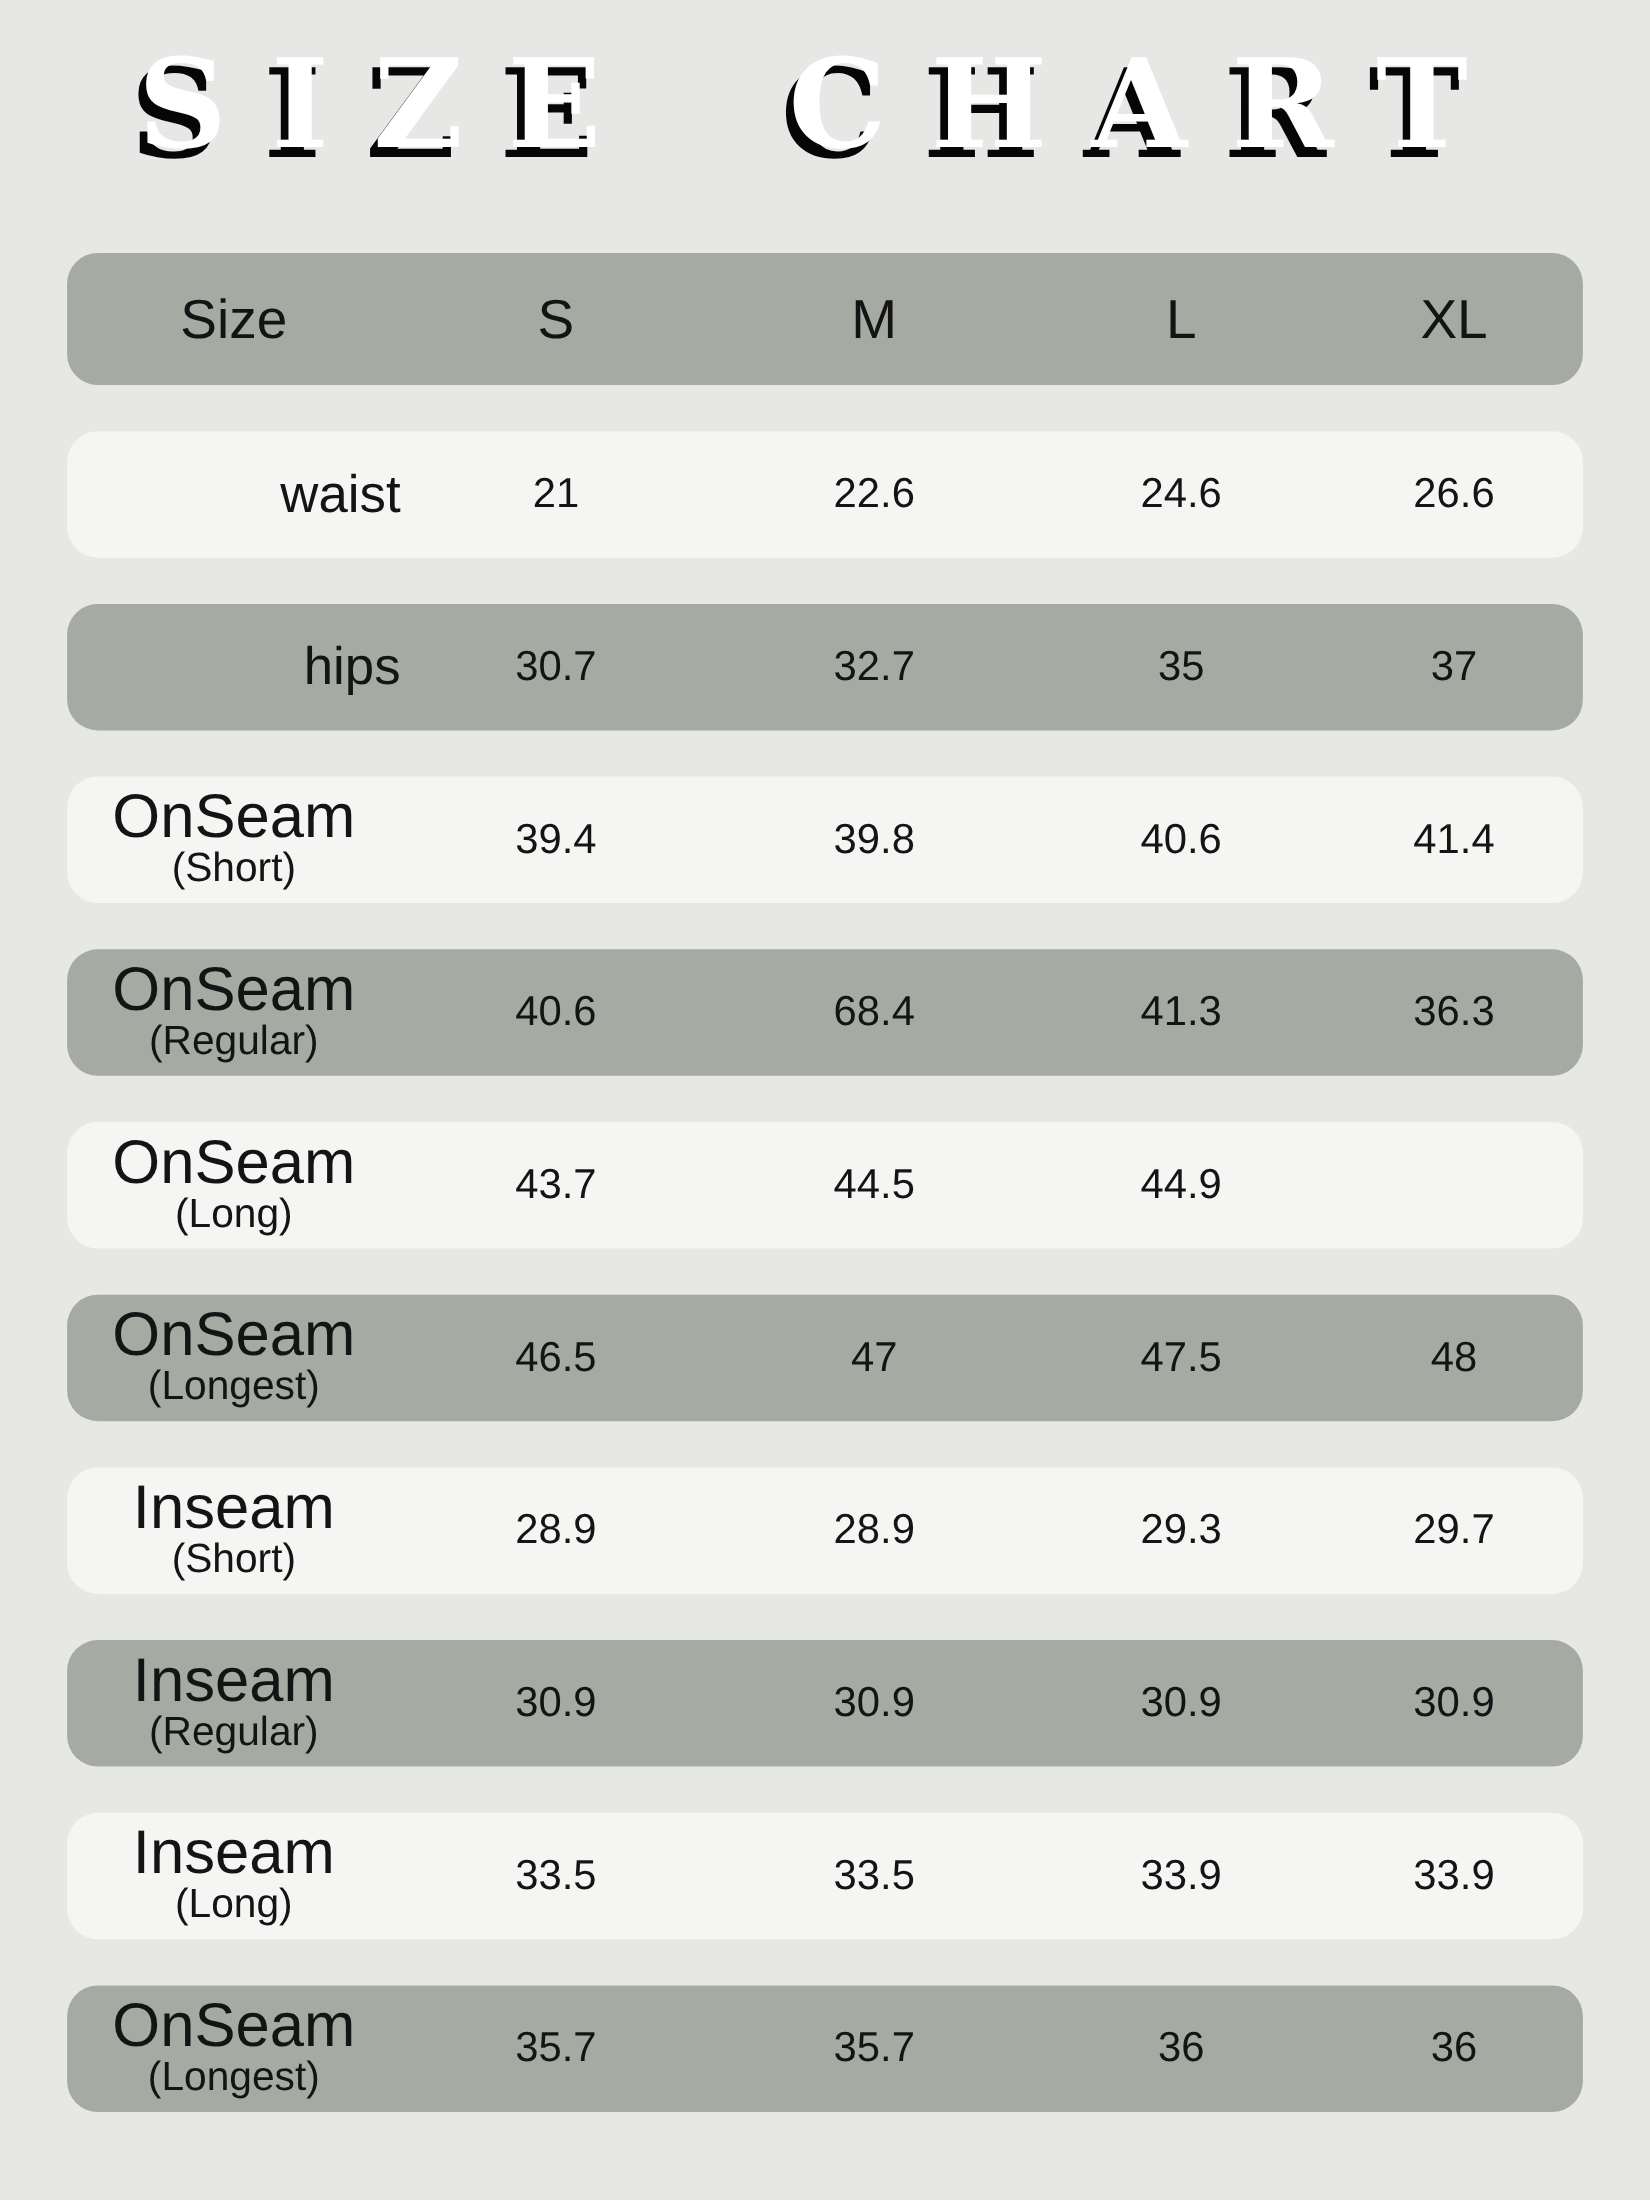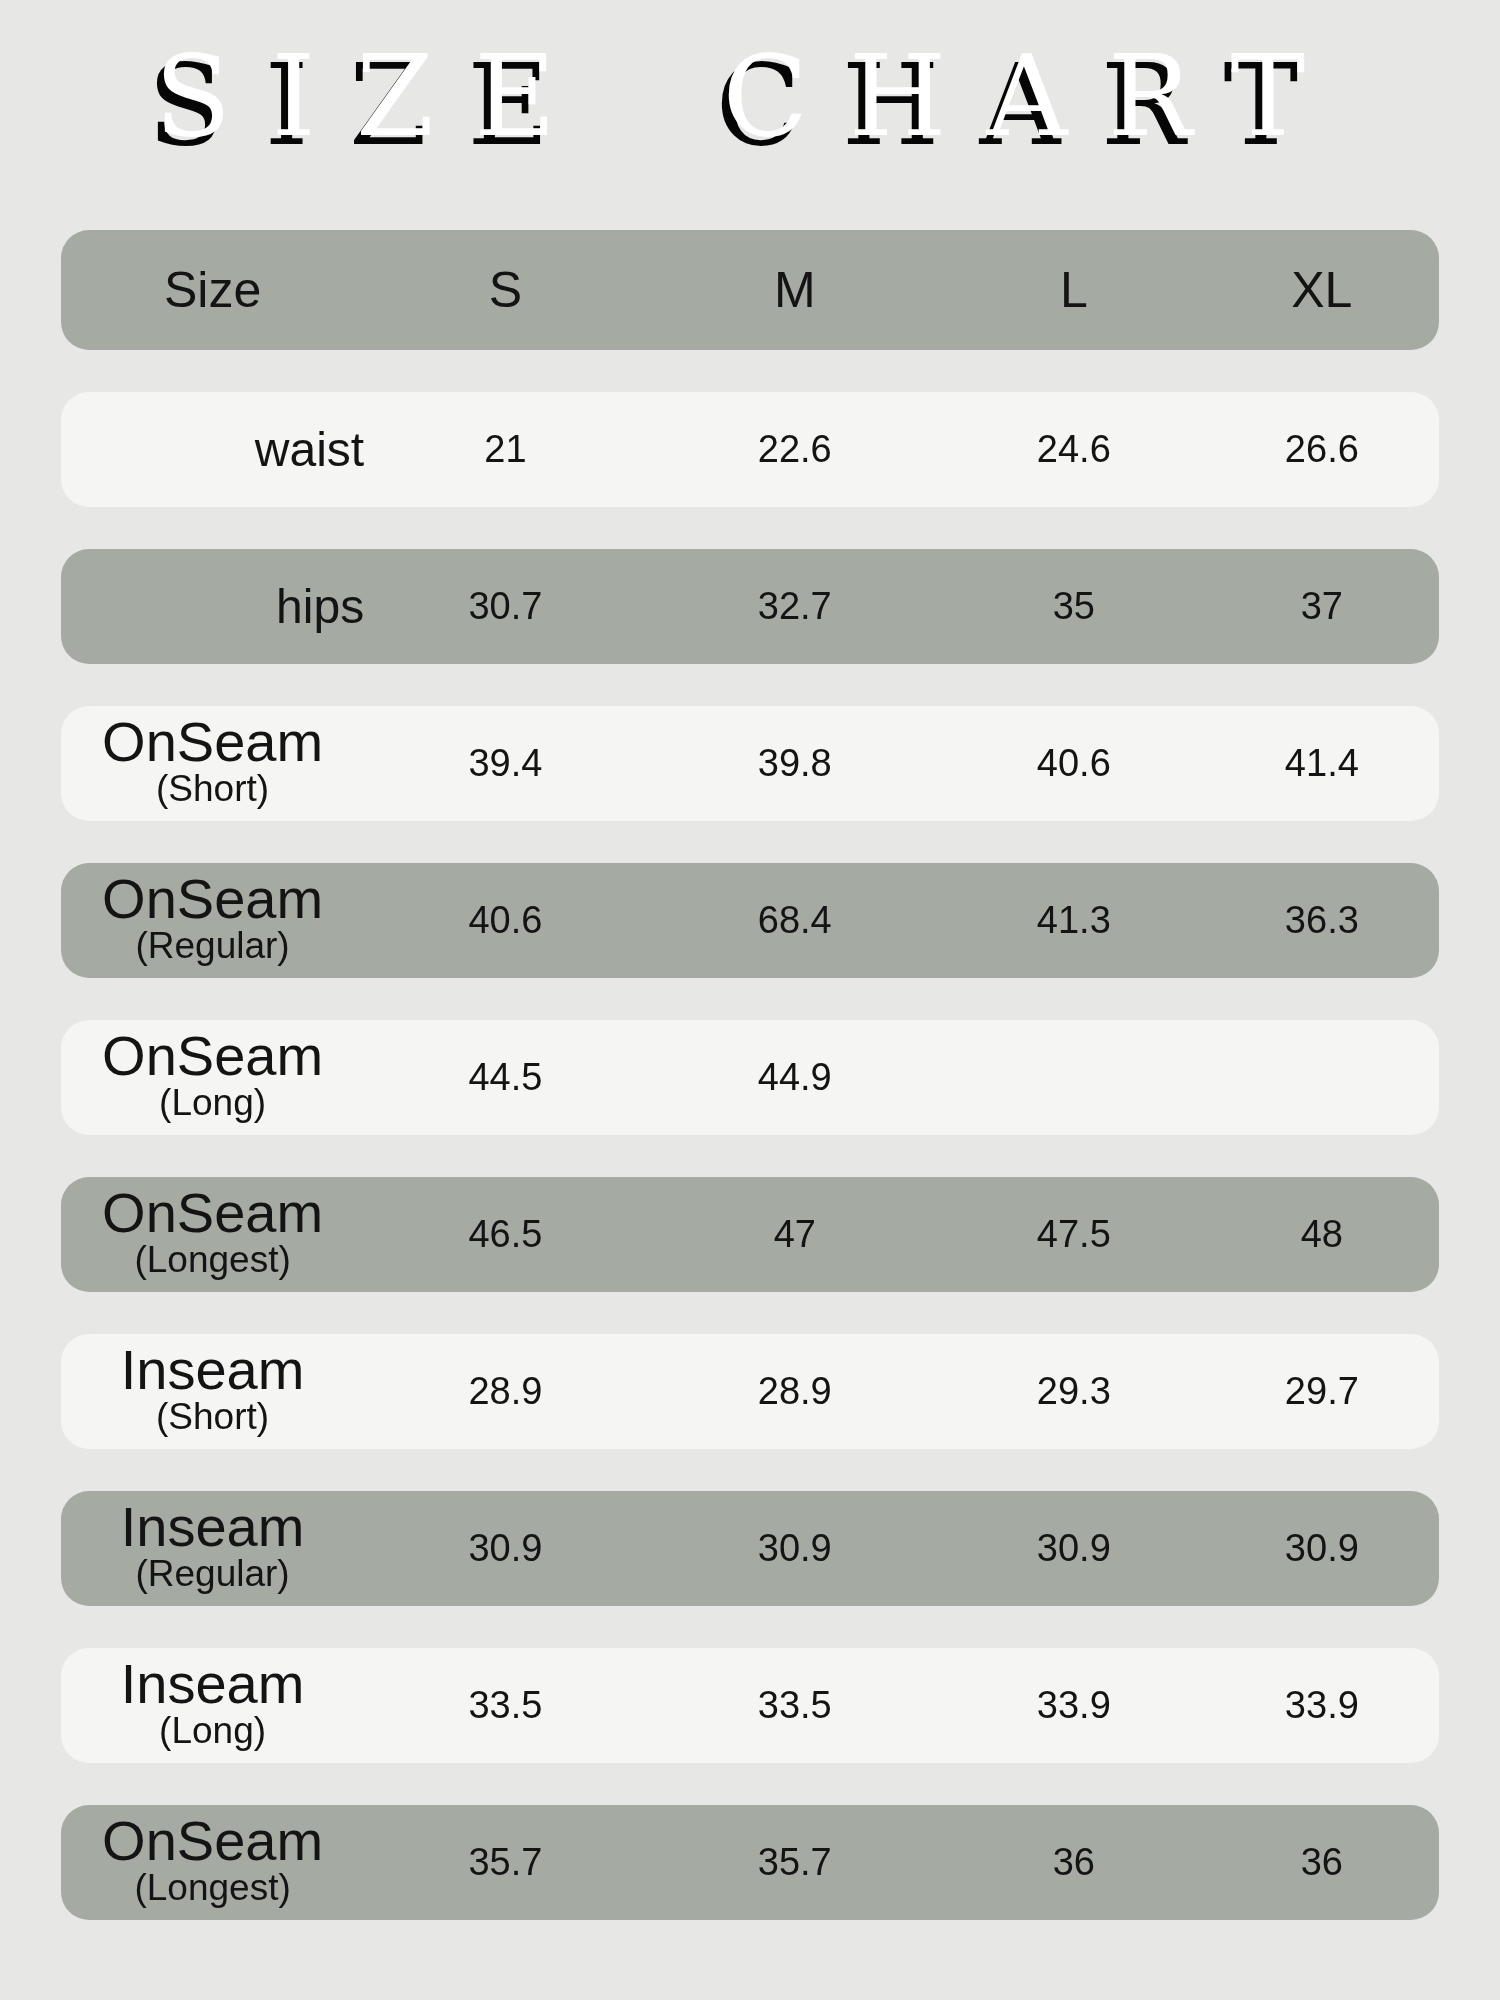--- a/index.html
+++ b/index.html
@@ -16,21 +16,21 @@
     width:1500px;height:2000px;
     background:var(--bg);
     font-family:"Liberation Sans",sans-serif;
     color:var(--text);
     overflow:hidden;
   }
   .title{
     margin:26px 0 0;
     text-align:center;
     font-family:"DejaVu Serif","Liberation Serif",serif;
-    font-weight:400;
+    font-weight:700;
     font-size:112px;
     line-height:140px;
     letter-spacing:0.36em;
     word-spacing:0.45em;
     color:var(--title-fill);
     text-shadow:-7px 9px 0 var(--title-shadow);
     white-space:nowrap;
   }
   .size-table{
     width:1378px;
@@ -119,20 +119,21 @@
         <div class="cell">68.4</div>
         <div class="cell">41.3</div>
         <div class="cell">36.3</div>
       </div>
 
       <div class="row light">
         <div class="cell label-cell">
           <span class="label-main">OnSeam</span>
           <span class="label-sub">(Long)</span>
         </div>
+        <div class="cell">43.7</div>
         <div class="cell">44.5</div>
         <div class="cell">44.9</div>
       </div>
 
       <div class="row dark">
         <div class="cell label-cell">
           <span class="label-main">OnSeam</span>
           <span class="label-sub">(Longest)</span>
         </div>
         <div class="cell">46.5</div>

